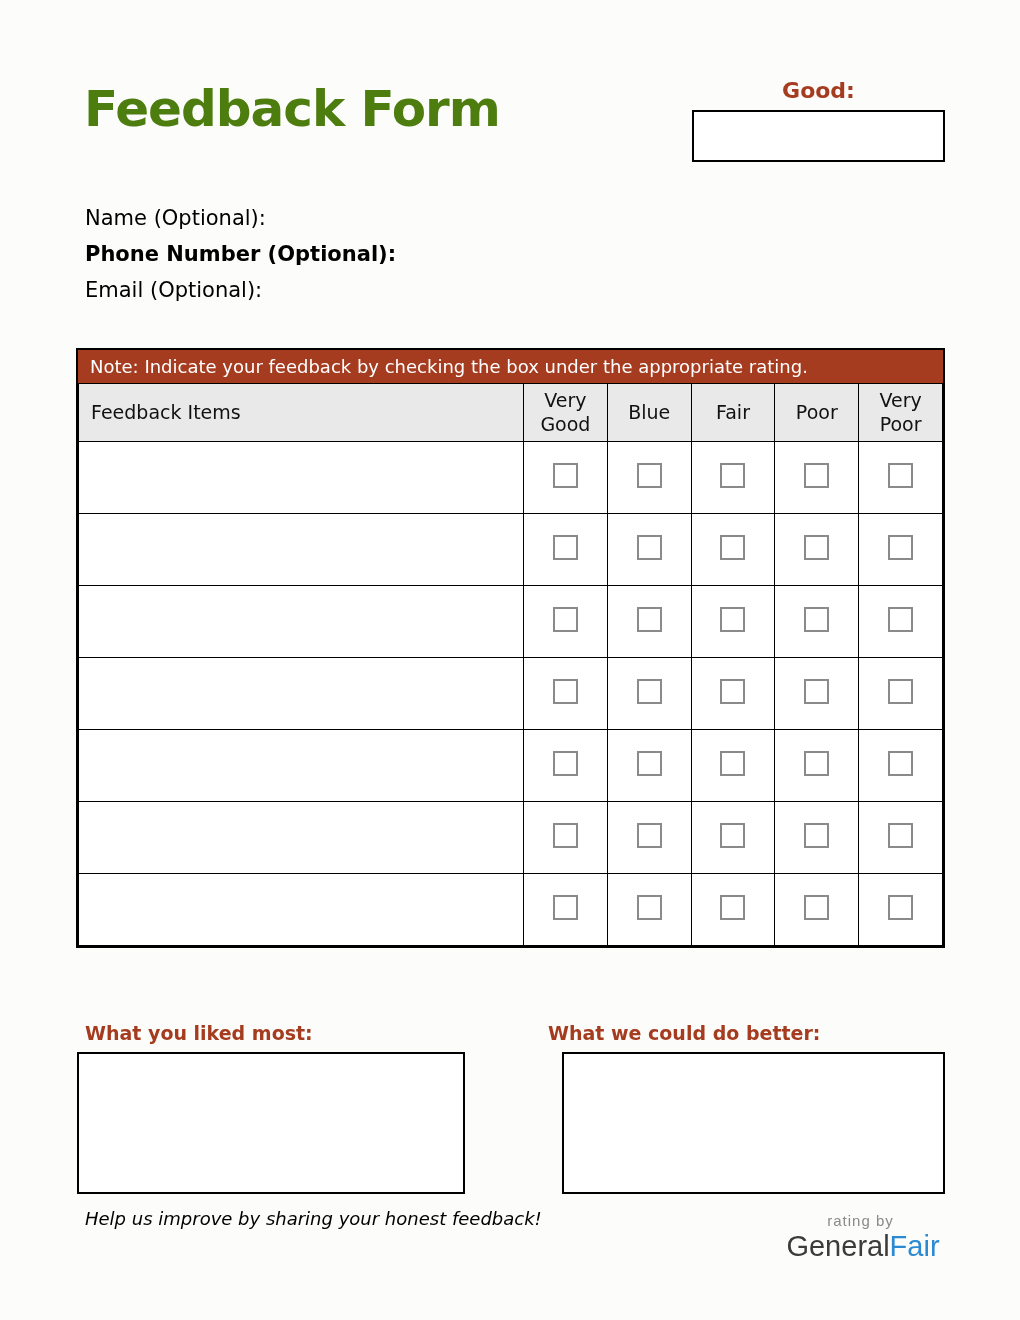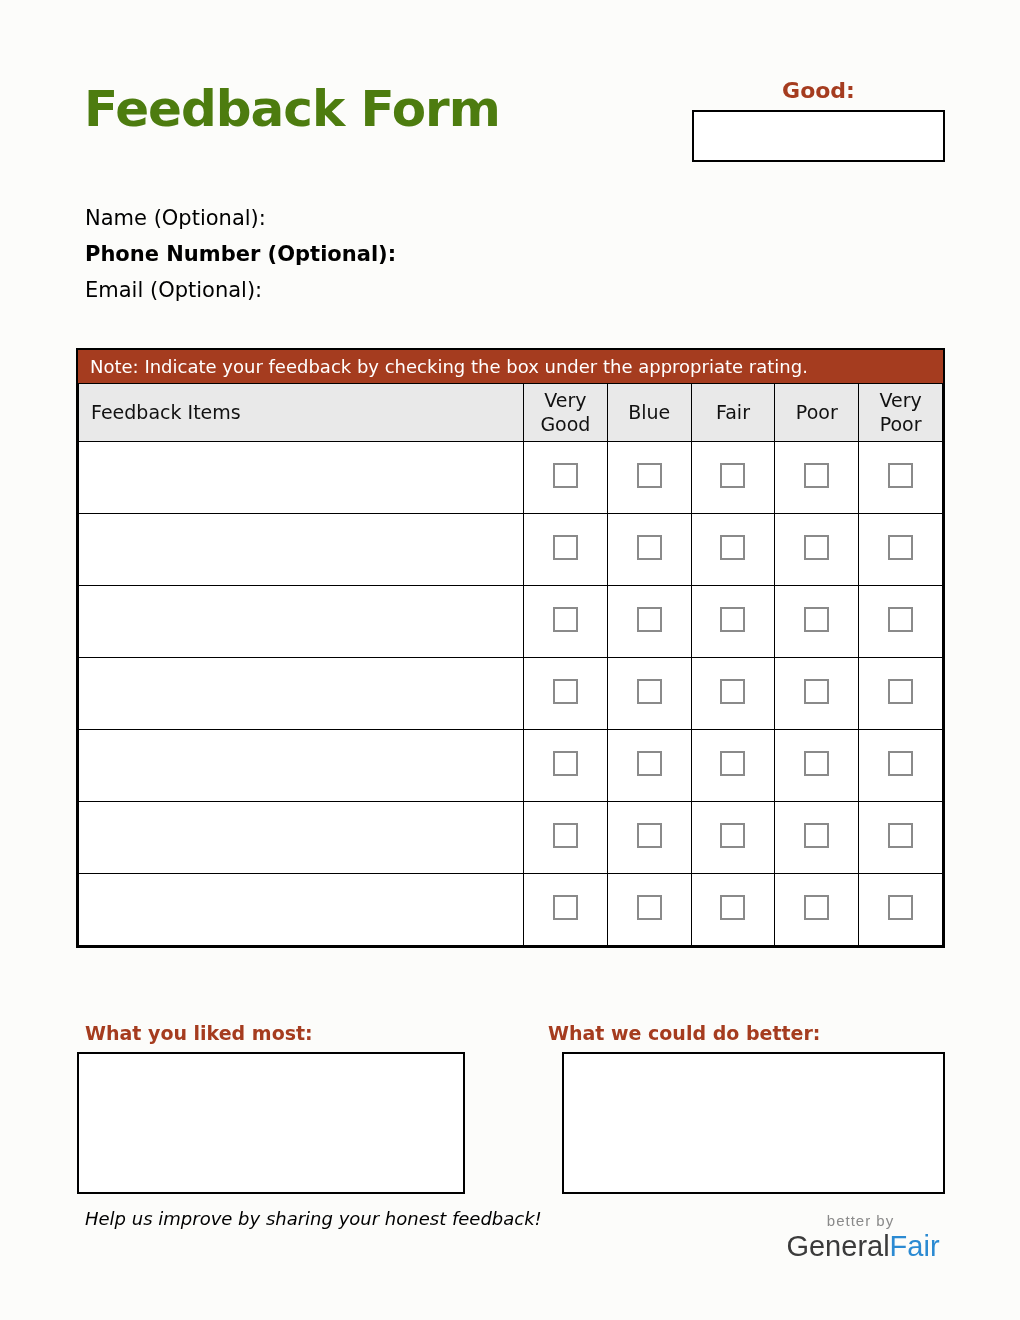--- a/index.html
+++ b/index.html
@@ -137,16 +137,16 @@
   </table>
 </div>
 
 <div class="abs comment-label liked-label">What you liked most:</div>
 <div class="abs comment-label better-label">What we could do better:</div>
 <div class="abs comment-box liked-box"></div>
 <div class="abs comment-box better-box"></div>
 
 <div class="abs help-text">Help us improve by sharing your honest feedback!</div>
 
-<div class="abs powered-by">better by</div>
+<div class="abs powered-by">rating by</div>
 <div class="abs brand">
   <span class="brand-general">General</span><span class="brand-blue">Fair</span>
 </div>
 
 </body></html>

